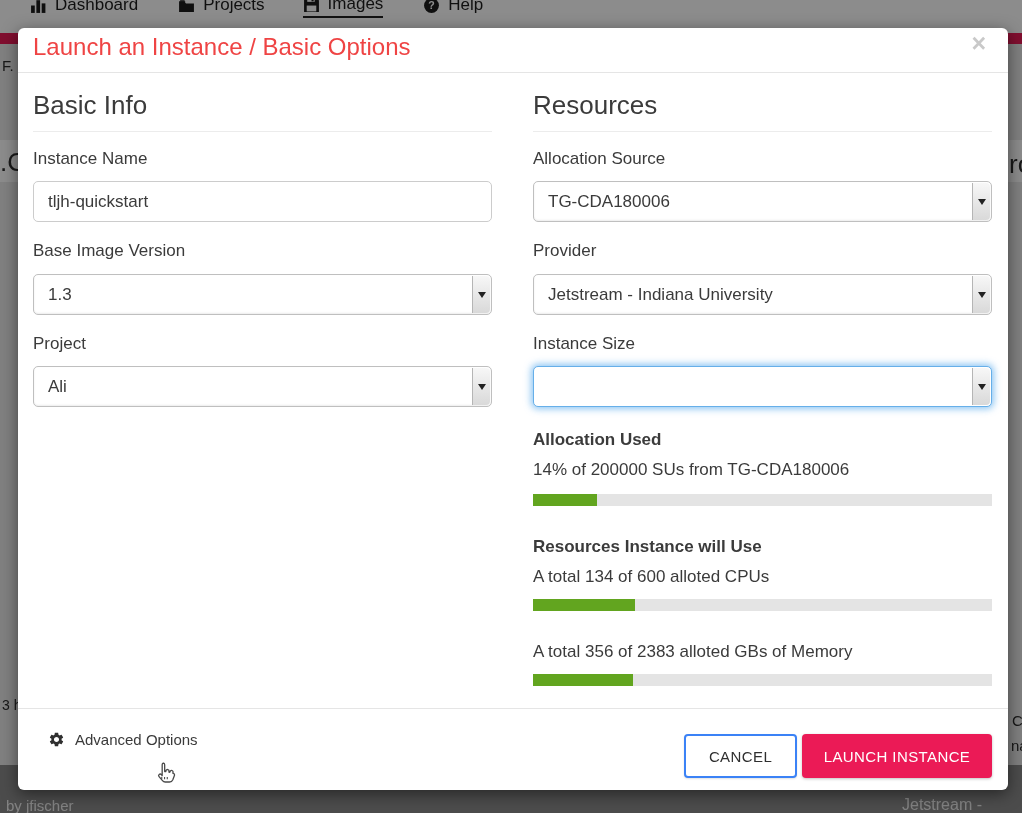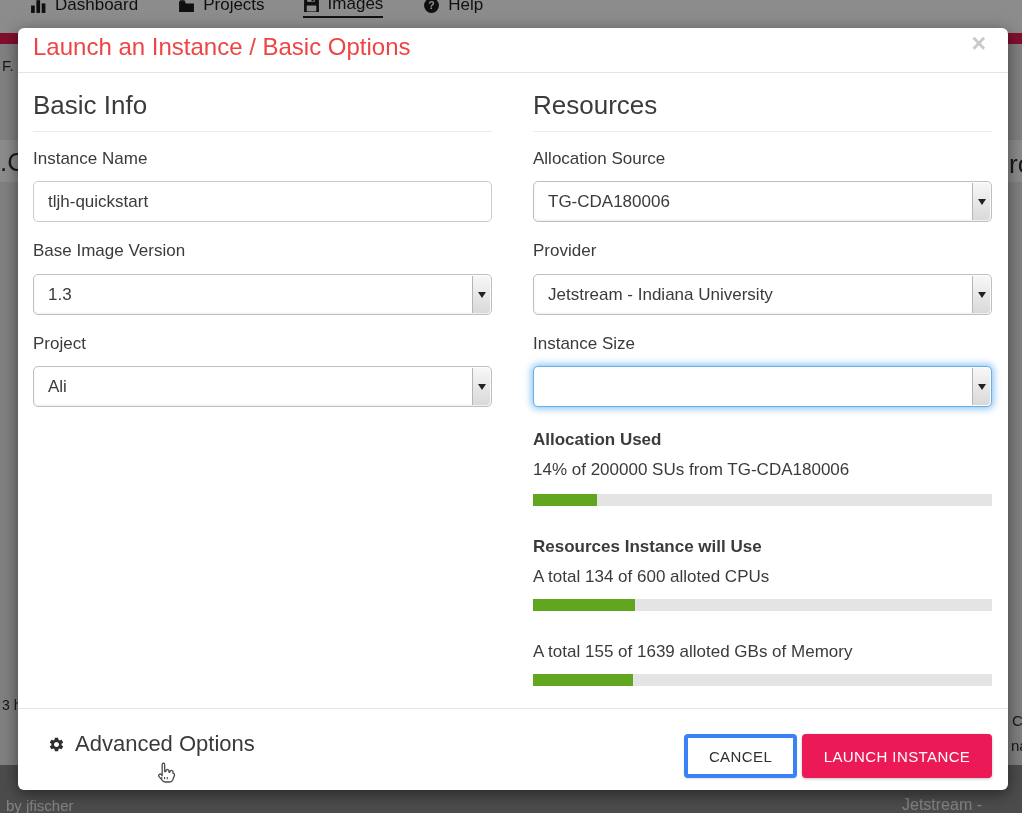--- a/index.html
+++ b/index.html
@@ -69,25 +69,25 @@
   .sub-text    { position:absolute; left:0; font-size:17px; color:#3b3b3b; }
   .progress { position:absolute; left:0; width:459px; height:12px; background:#e4e4e4; overflow:hidden; }
   .progress-fill { height:100%; width:0; }
 
   .alloc-heading { top:402px; } .alloc-text { top:432px; } .alloc-bar { top:466px; }
   .usage-heading { top:509px; } .cpu-text { top:539px; } .cpu-bar { top:571px; }
   .mem-text { top:614px; } .mem-bar { top:646px; }
 
   .modal-footer { position:absolute; left:0; right:0; bottom:0; height:82px; border-top:1px solid #e5e5e5; }
   .advanced { position:absolute; left:30px; top:22px; display:flex; align-items:center; gap:10px;
-              font-size:22px; color:#3a3a3a; cursor:pointer; }
+              font-size:15px; color:#3a3a3a; cursor:pointer; }
   .advanced .gearicon { width:17px; height:17px; }
   .btn { position:absolute; top:25px; height:44px; border-radius:4px; font-size:15px; letter-spacing:.4px;
          font-family:"Liberation Sans","DejaVu Sans",sans-serif; cursor:pointer; }
-  .btn-cancel { right:211px; width:113px; background:#fff; border:4px solid #3b82f6; color:#2f2f2f;
+  .btn-cancel { right:211px; width:113px; background:#fff; border:2px solid #3b82f6; color:#2f2f2f;
                 box-shadow:0 1px 2px rgba(0,0,0,.12);margin-left:8px; }
   .btn-launch { right:16px; width:190px; border:none; color:#fff; box-shadow:0 1px 3px rgba(0,0,0,.25); }
 
   .cursor-hand { position:absolute; left:134px; top:732px; width:26px; height:26px; }
 </style>
 </head>
 <body>
 
 <div id="screen">
 
@@ -191,21 +191,21 @@
       <div class="progress alloc-bar">
         <div class="progress-fill" style="background-color: rgb(98, 165, 31); width: 14%;"></div>
       </div>
 
       <div class="sub-heading usage-heading">Resources Instance will Use</div>
       <div class="sub-text cpu-text">A total 134 of 600 alloted CPUs</div>
       <div class="progress cpu-bar">
         <div class="progress-fill" style="background-color: rgb(98, 165, 31); width: 22.3%;"></div>
       </div>
 
-      <div class="sub-text mem-text">A total 155 of 1639 alloted GBs of Memory</div>
+      <div class="sub-text mem-text">A total 356 of 2383 alloted GBs of Memory</div>
       <div class="progress mem-bar">
         <div class="progress-fill" style="background-color: rgb(98, 165, 31); width: 21.7%;"></div>
       </div>
     </div>
 
     <div class="modal-footer">
       <div class="advanced">
         <svg class="gearicon" viewBox="0 0 24 24">
             <path fill="#2f2f2f" d="M19.14 12.94c.04-.3.06-.61.06-.94 0-.32-.02-.64-.07-.94l2.03-1.58c.18-.14.23-.41.12-.61l-1.92-3.32c-.12-.22-.37-.29-.59-.22l-2.39.96c-.5-.38-1.03-.7-1.62-.94l-.36-2.54c-.04-.24-.24-.41-.48-.41h-3.84c-.24 0-.43.17-.47.41l-.36 2.54c-.59.24-1.13.57-1.62.94l-2.39-.96c-.22-.08-.47 0-.59.22L2.74 8.87c-.12.21-.08.47.12.61l2.03 1.58c-.05.3-.09.63-.09.94s.02.64.07.94l-2.03 1.58c-.18.14-.23.41-.12.61l1.92 3.32c.12.22.37.29.59.22l2.39-.96c.5.38 1.03.7 1.62.94l.36 2.54c.05.24.24.41.48.41h3.84c.24 0 .44-.17.47-.41l.36-2.54c.59-.24 1.13-.56 1.62-.94l2.39.96c.22.08.47 0 .59-.22l1.92-3.32c.12-.22.07-.47-.12-.61l-2.01-1.58zM12 15.6c-1.98 0-3.6-1.62-3.6-3.6s1.62-3.6 3.6-3.6 3.6 1.62 3.6 3.6-1.62 3.6-3.6 3.6z"></path>
           </svg>

